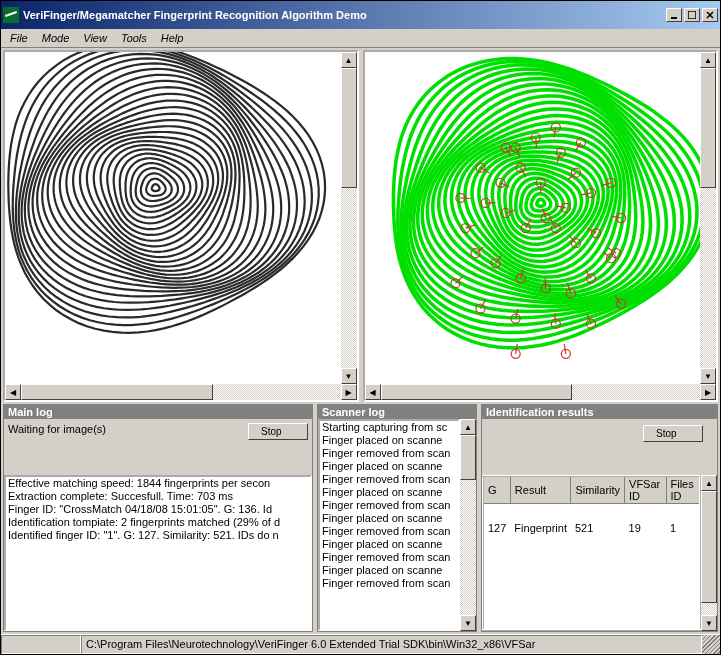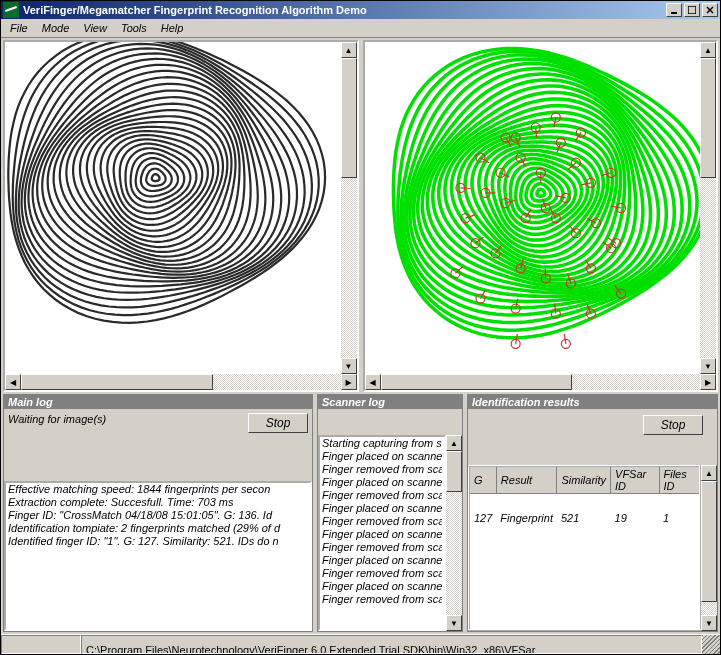--- a/index.html
+++ b/index.html
@@ -12,21 +12,21 @@
     width: 721px; height: 655px;
     overflow: hidden;
   }
   .window {
     width: 721px; height: 655px;
     border: 1px solid #000;
     background: #d4d0c8;
     display: flex; flex-direction: column;
   }
   .titlebar {
-    height: 18px;
+    height: 28px;
     background: linear-gradient(90deg, #0a246a 0%, #a6caf0 100%);
     color: #fff;
     display: flex; align-items: center;
     padding: 0 2px;
     font-weight: bold;
     font-size: 11px;
   }
   .titlebar .app-icon {
     width: 16px; height: 16px;
     background: #0a6b2e;
@@ -115,53 +115,52 @@
     background: #e0e0e0;
     display: flex; flex-direction: column;
     position:absolute; right:0; top:0; bottom:16px;
   }
   .scrollbar-v .scroll-track { flex:1; }
   .scrollbar-v .scroll-thumb { width:100%; height:40%; }
   .lower-panels {
     flex:1;
     display: flex; gap: 4px;
     min-height: 0;
-    font-style: italic;
   }
   .pane {
     border: 1px solid #808080;
     display:flex; flex-direction:column;
     background:#d4d0c8;
     min-width: 0;
   }
   .pane-title {
     background: #808080;
     color: #fff;
     font-weight: bold;
     padding: 1px 4px;
     font-size: 11px;
   }
   .main-log-pane { width: 310px; }
-  .scanner-log-pane { width: 146px; gap: 26px; }
+  .scanner-log-pane { width: 160px; }
   .ident-pane { flex:1; }
   .main-log-top {
-    height: 72px;
+    height: 56px;
     padding: 4px;
     display:flex;
     align-items:flex-start;
   }
   .main-log-top .msg { flex:1; }
   .btn {
     background:#d4d0c8;
     border:1px solid #fff;
     border-right-color:#404040;border-bottom-color:#404040;
     padding: 2px 12px;
     min-width: 60px;
-    text-align:center;
-    font-size:12px;
+    text-align:left;
+    font-size:10px;
   }
   .log-list {
     flex:1;
     background:#fff;
     border: 2px inset #fff;
     overflow: hidden;
     font-size: 11px;
     line-height: 13px;
     white-space: nowrap;
     padding: 0 2px;
@@ -211,21 +210,21 @@
   table.results tr.filler td { height: 100%; }
   .statusbar {
     height: 20px;
     border-top: 1px solid #fff;
     display:flex;
   }
   .statusbar .cell {
     border: 1px solid #808080;
     border-top-color:#808080;border-left-color:#808080;
     border-right-color:#fff;border-bottom-color:#fff;
-    padding: 8px 4px;
+    padding: 2px 4px;
     flex:1;
     white-space: nowrap;
     overflow: hidden;
   }
   .statusbar .cell.first { width: 80px; flex: 0 0 80px; }
   .resize-grip {
     width: 18px;
     background: repeating-linear-gradient(135deg, #808080 0 1px, transparent 1px 3px);
   }
   

